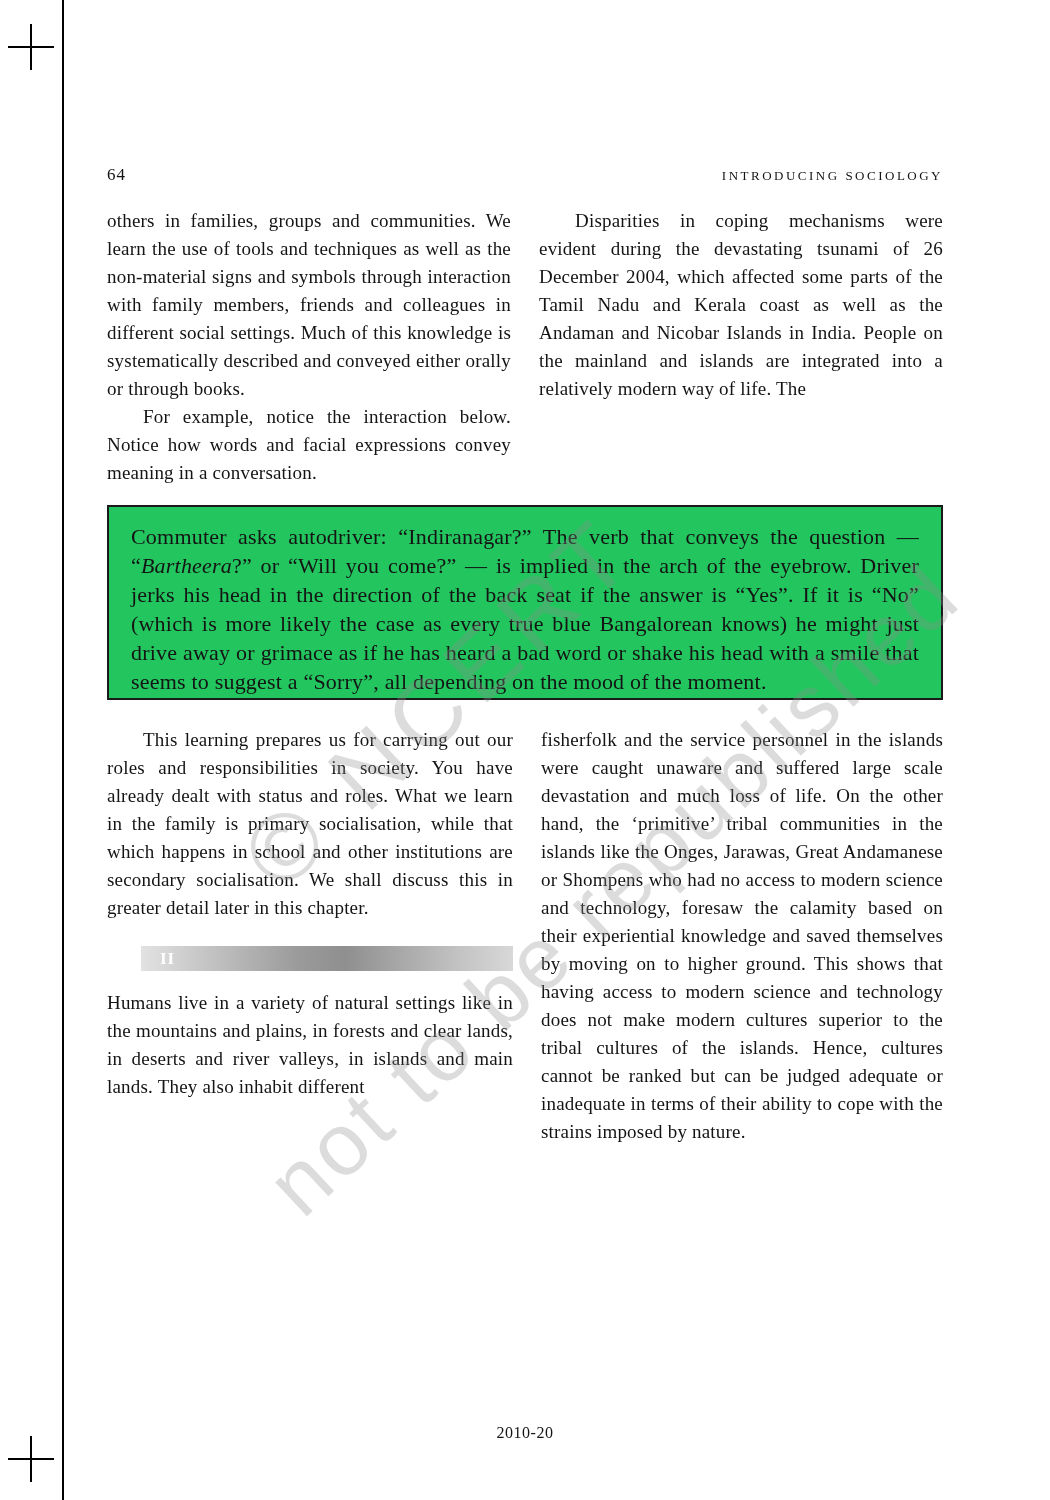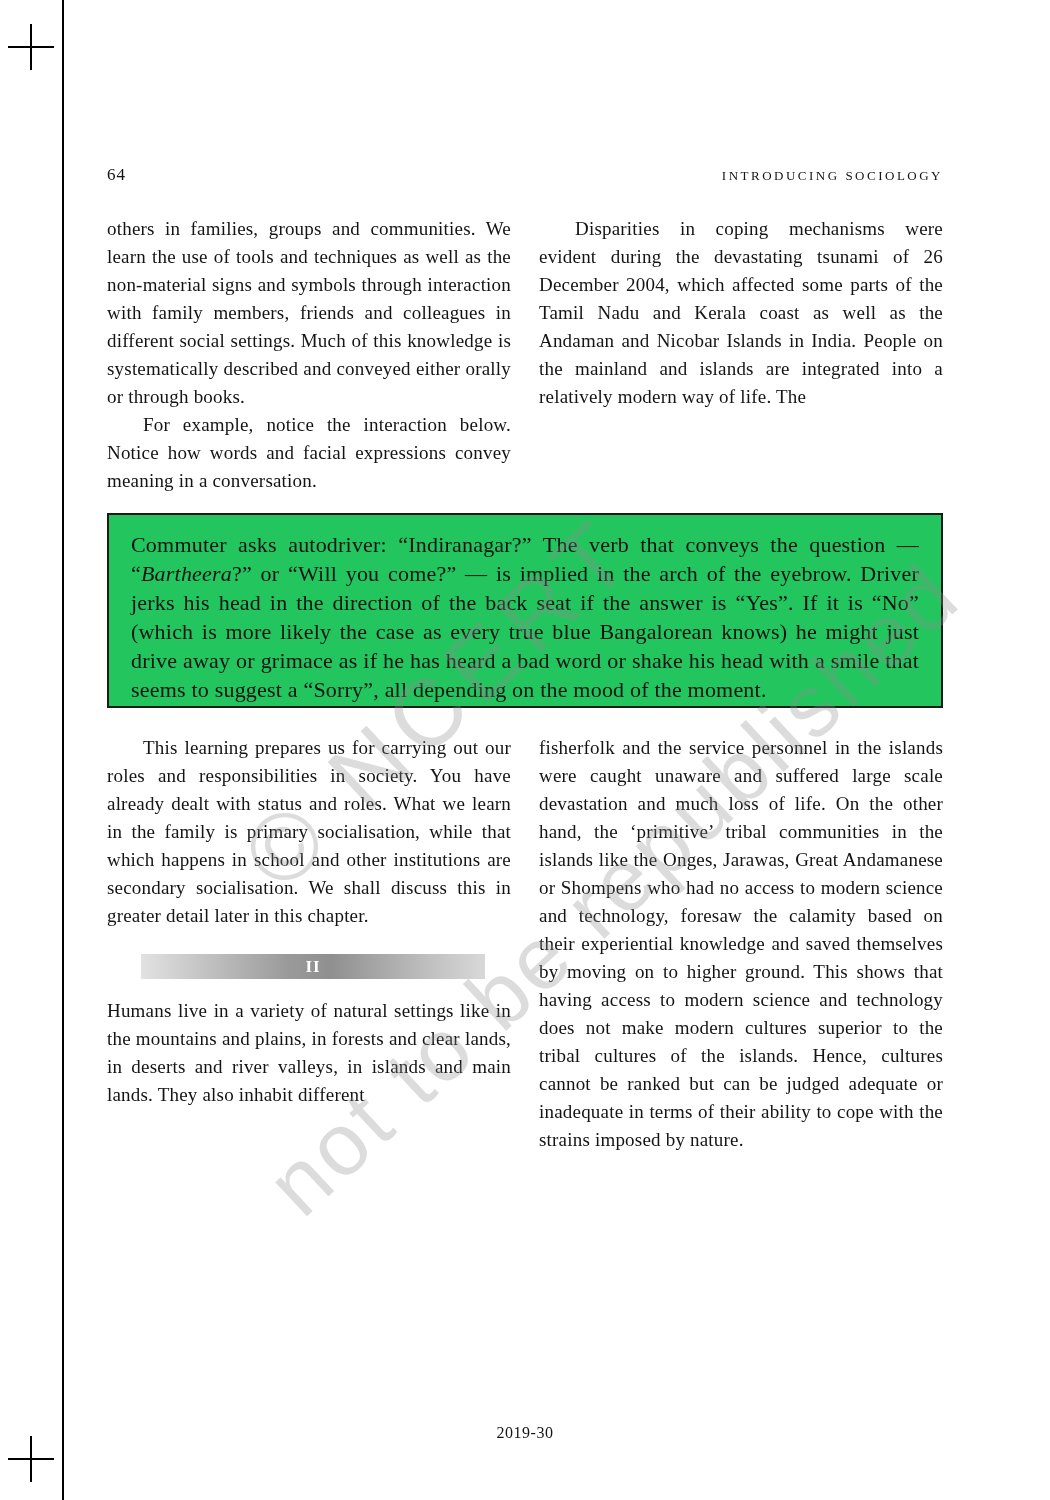--- a/index.html
+++ b/index.html
@@ -20,21 +20,21 @@
   .crop .v { position:absolute; left:22px; top:0; width:2px; height:46px; background:#000; }
   .crop.tl { left:8px; top:24px; }
   .crop.bl { left:8px; top:1436px; }
 
   
   .content {
     position:absolute; left:107px; right:107px; top:165px;
   }
   .running-head {
     display:flex; justify-content:space-between; align-items:baseline;
-    margin-bottom:30px;
+    margin-bottom:22px;
   }
   .page-num { font-size:17px; letter-spacing:1px; }
   .head-title { font-size:13px; letter-spacing:2.5px; }
 
   
   .cols { display:flex; gap:28px; }
   .col { flex:1 1 0; }
   .col p {
     font-size:19px; line-height:28px; text-align:justify;
     letter-spacing:0.2px;
@@ -48,23 +48,23 @@
     background:#22c55e;
     padding:15px 22px 2px 22px;
     font-size:22px; line-height:29px; text-align:justify;
     letter-spacing:0.2px;
   }
   .dialogue-box .it { font-style:italic; }
 
   
   .section-bar {
     margin:24px 0 18px 34px;
-    width:344px; height:25px;
+    width:372px; height:25px;
     background:linear-gradient(90deg,#e2e2e2 0%,#9b9b9b 42%,#8f8f8f 55%,#c2c2c2 85%,#d8d8d8 100%);
-    display:flex; align-items:center; justify-content:center;
+    display:flex; align-items:center; justify-content:flex-start;padding-left:19px;
   }
   .section-bar span {
     color:#ffffff; font-weight:bold; font-size:17px; letter-spacing:1px;
   }
   .section-heading {
     font-weight:bold;
     font-variant:small-caps;
     font-size:21px;
     letter-spacing:0.4px;
     margin-bottom:8px;
@@ -133,18 +133,18 @@
       </div>
       <p>Humans live in a variety of natural settings like in the mountains and plains, in forests and clear lands, in deserts and river valleys, in islands and main lands.  They also inhabit different</p>
     </div>
     <div class="col">
       <p>fisherfolk and the service personnel in the islands were caught unaware and suffered large scale devastation and much loss of life.  On the other hand, the ‘primitive’ tribal communities in the islands like the Onges, Jarawas, Great Andamanese or Shompens who had no access to modern science and technology, foresaw the calamity based on their experiential knowledge and saved themselves by moving on to higher ground.  This shows that having access to modern science and technology does not make modern cultures superior to the tribal cultures of the islands. Hence, cultures cannot be ranked but can be judged adequate or inadequate in terms of their ability to cope with the strains imposed by nature.</p>
     </div>
   </div>
 
 </div>
 
-<div class="footer">2019-30</div>
+<div class="footer">2010-20</div>
 
 <div class="watermark">
   <div class="wm1">© NCERT</div>
   <div class="wm2">not to be republished</div>
 </div>
 
 </body></html>

